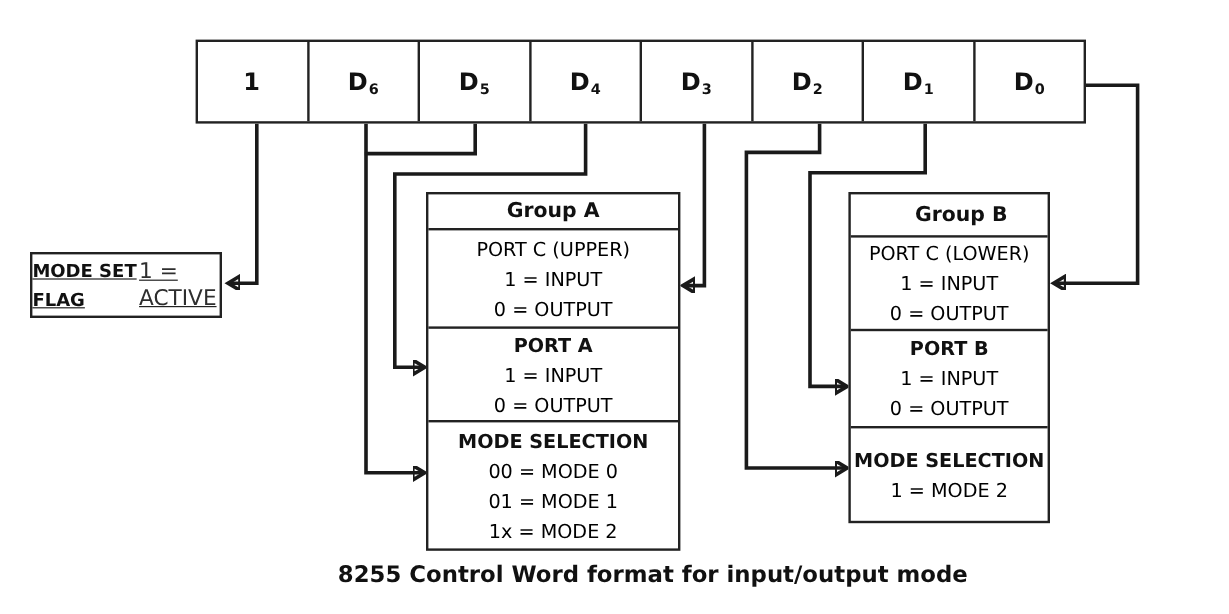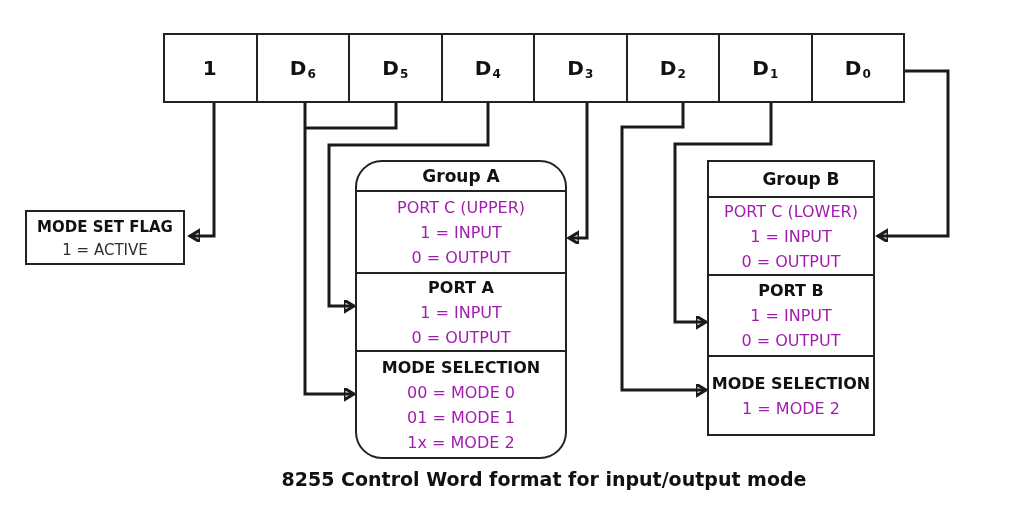--- a/index.html
+++ b/index.html
@@ -51,29 +51,29 @@
     font-weight: bold;
     position: relative;
     top: 6px;
     margin-left: 1px;
   }
   
   .msf {
     left: 25px; top: 210px;
     width: 160px; height: 55px;
     display: flex;
-    flex-direction: column;
-    align-items: center;
-    justify-content: center;
+    flex-direction: row;
+    align-items: center;
+    text-decoration: underline;
   }
   .msf-title { font-weight: bold; font-size: 15px; color: #111111; line-height: 24px; }
-  .msf-value { font-size: 15px; line-height: 22px; color: #2e2e2e; }
+  .msf-value { font-size: 18px; line-height: 22px; color: #2e2e2e; }
   
   .group { display: flex; flex-direction: column; }
-  .group-a { left: 355px; top: 160px; width: 212px; border-radius: 27px; }
+  .group-a { left: 355px; top: 160px; width: 212px; }
   .group-b { left: 707px; top: 160px; width: 168px; }
   .ghead {
     border-bottom: 2px solid #222222;
     display: flex;
     align-items: center;
     justify-content: center;
     font-weight: bold;
     font-size: 17px;
     color: #111111;
     flex: 0 0 auto;
@@ -85,21 +85,21 @@
     display: flex;
     flex-direction: column;
     align-items: center;
     justify-content: center;
     flex: 0 0 auto;
   }
   .gsec:last-child { border-bottom: none; }
   .ln {
     font-size: 16px;
     line-height: 25px;
-    color: #a21caf;
+    color: #000000;
     white-space: nowrap;
   }
   .ln.b { font-weight: bold; color: #111111; }
   
   .caption {
     position: absolute;
     left: 60px; top: 468px;
     width: 968px;
     text-align: center;
     font-weight: bold;

